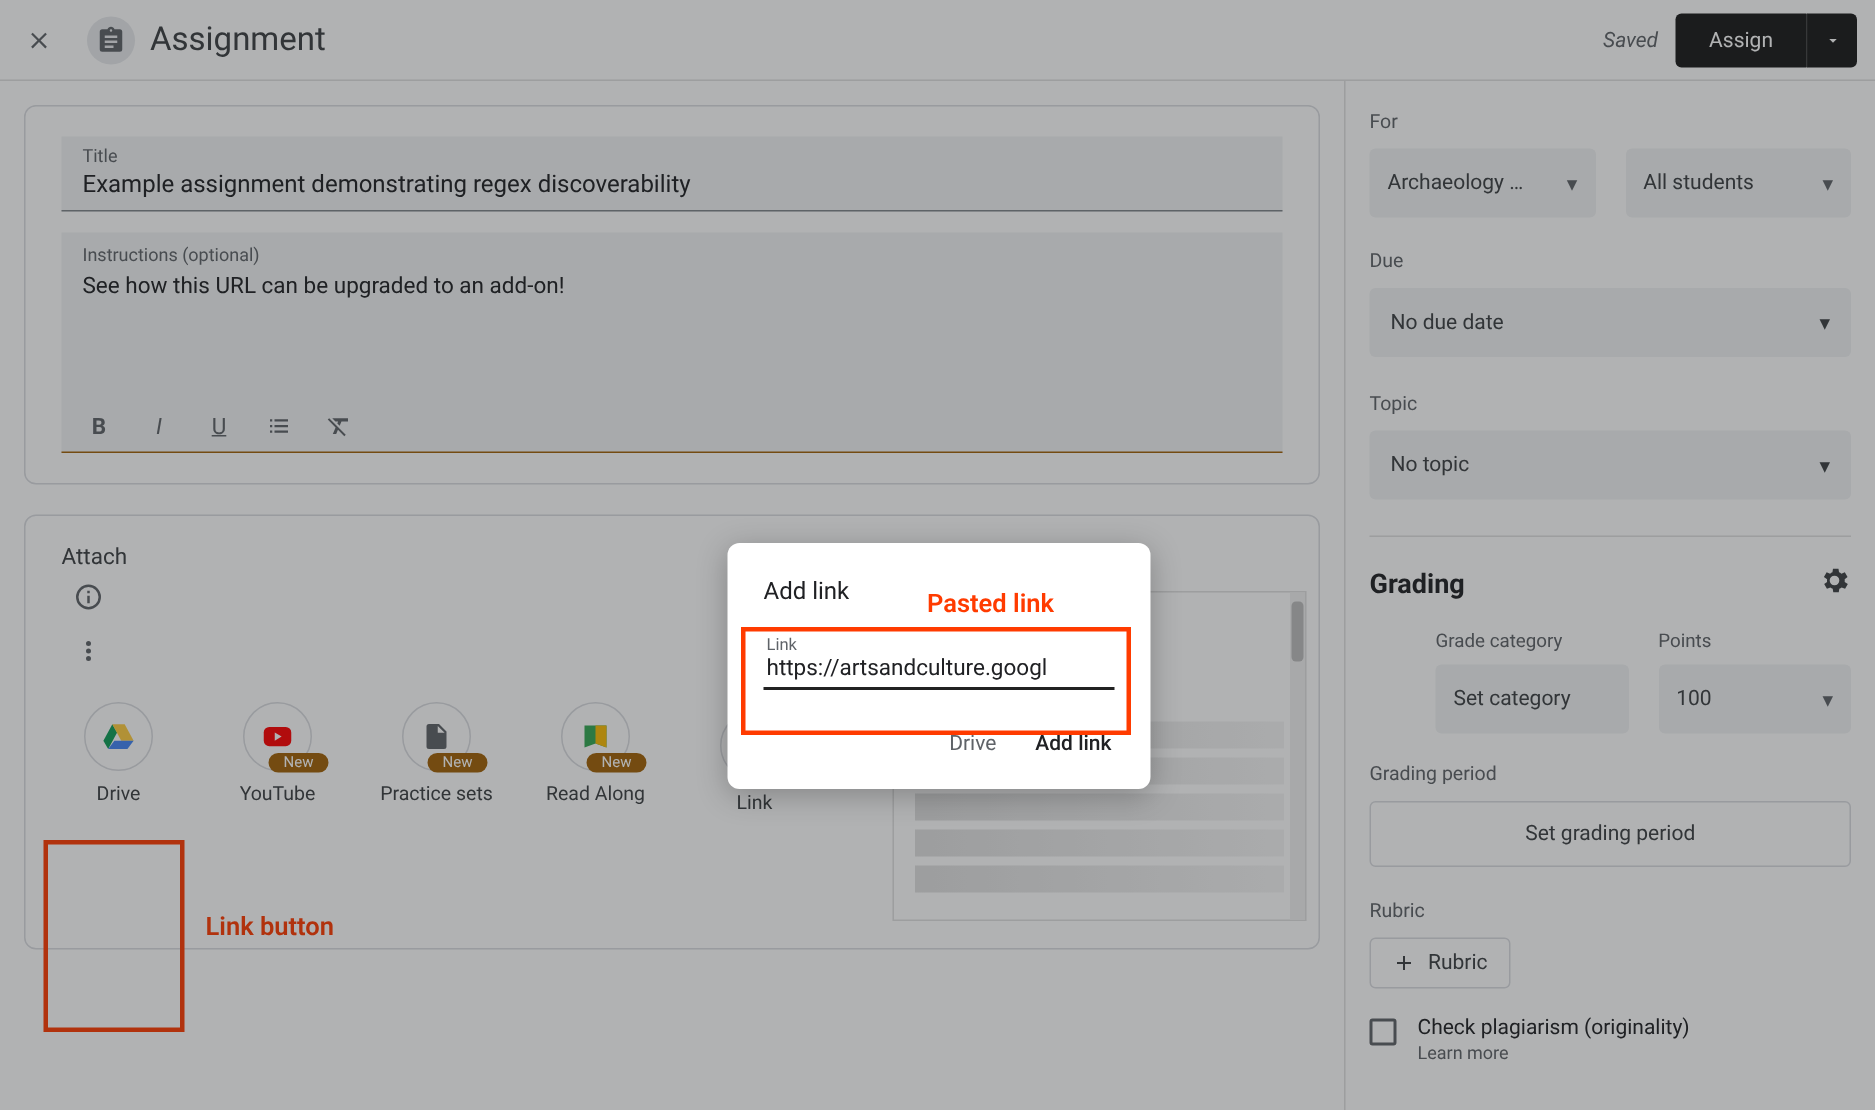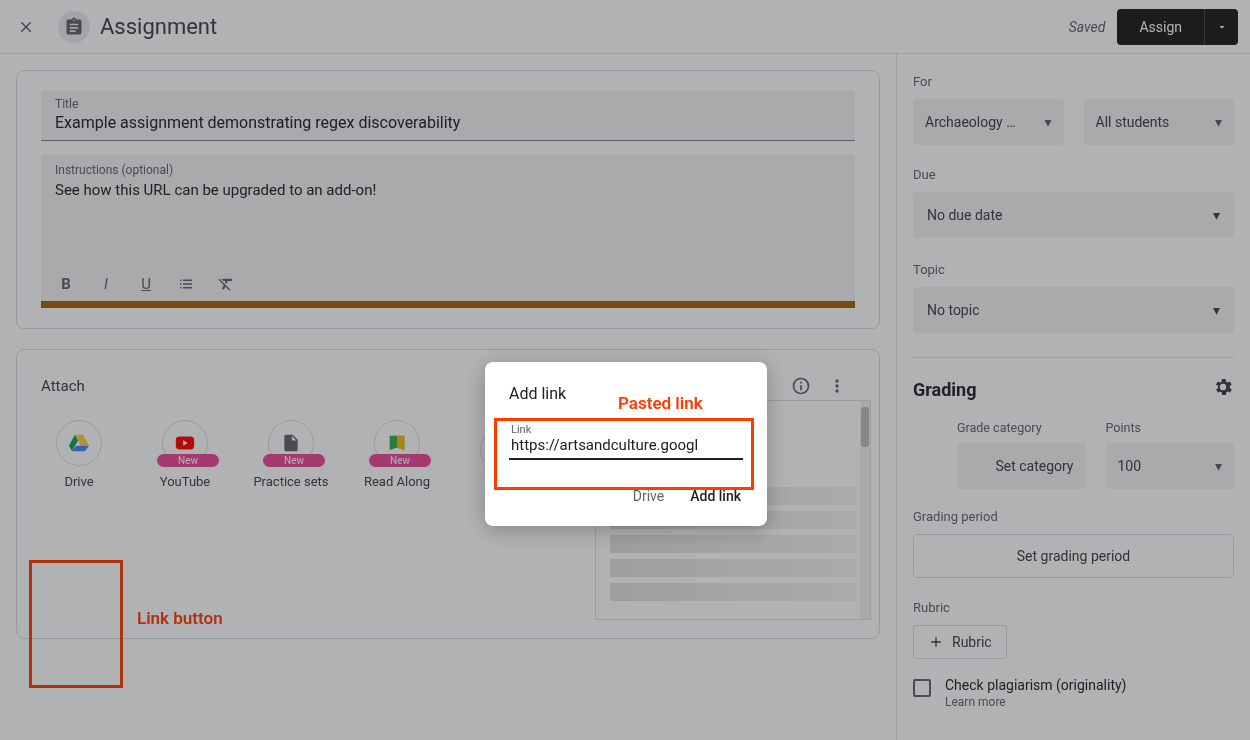--- a/index.html
+++ b/index.html
@@ -22,41 +22,41 @@
   .side-col { width: 354px; border-left:1px solid #e0e0e0; padding: 20px 16px; overflow:auto; }
 
   
   .card { border:1px solid #dadce0; border-radius:8px; background:#fff; margin-bottom:20px; }
   .card-pad { padding: 20px 24px; }
 
   
   .fld { background:#f1f3f4; border-bottom:1px solid #80868b; padding: 6px 14px 8px; margin-bottom: 14px; }
   .fld .lbl { font-size:12px; color:#5f6368; }
   .fld .val { font-size:16px; color:#202124; padding-top:2px; }
-  .instr-block { background:#f1f3f4; border-bottom:7px solid #a16207; }
+  .instr-block { background:#f1f3f4; border-bottom:1px solid #a16207; }
   .instr-head { padding: 8px 14px 0; }
   .instr-head .lbl { font-size:12px; color:#5f6368; }
   .instr-body { padding: 4px 14px 70px; font-size:15px; color:#202124; }
   .fmt-bar { display:flex; gap:18px; padding: 6px 14px 8px; color:#5f6368; }
   .fmt-bar span { cursor:pointer; font-size:15px; display:inline-flex; width:22px; justify-content:center; }
   .fmt-u { text-decoration: underline; }
   .fmt-i { font-style: italic; }
   .fmt-b { font-weight: bold; }
 
   
   .attach-card { position:relative; }
-  .attach-head { display:flex; align-items:center; padding: 18px 24px 6px; }
+  .attach-head { display:flex; padding: 18px 24px 6px; flex-direction: column; }
   .attach-head .title { font-size:15px; color:#3c4043; }
   .attach-head .sp { flex:1; }
   .attach-head .ic { width:36px; height:36px; display:flex; align-items:center; justify-content:center; color:#5f6368; cursor:pointer; border-radius:50%; }
   .attach-grid { display:flex; flex-wrap:wrap; gap: 22px 30px; padding: 10px 24px 24px; }
   .attach-item { width: 76px; display:flex; flex-direction:column; align-items:center; position:relative; cursor:pointer; }
   .att-circle { width:46px; height:46px; border:1px solid #dadce0; border-radius:50%; display:flex; align-items:center; justify-content:center; margin-bottom:8px; }
   .att-label { font-size:13px; color:#3c4043; text-align:center; line-height:1.25; }
-  .badge { position:absolute; top:34px; right:4px; background:#ec4899; color:#fff; font-size:10px; padding:1px 21px; border-radius:8px; }
+  .badge { position:absolute; top:34px; right:4px; background:#a16207; color:#fff; font-size:10px; padding:1px 10px; border-radius:8px; }
   .link-highlight { position:absolute; border:3px solid #ff3b00; pointer-events:none; }
 
   
   .preview-box { position:absolute; top:50px; right:8px; width:276px; height:220px; border:1px solid #e0e0e0; background:#fff; }
   .preview-box .row { height:18px; margin:6px 14px; background: linear-gradient(90deg,#e0e0e0,#f5f5f5); }
   .preview-box .scroll { position:absolute; top:0; right:0; width:10px; height:100%; background:#f1f1f1; }
   .preview-box .scroll .thumb { position:absolute; top:6px; left:1px; width:8px; height:40px; background:#bdbdbd; border-radius:3px; }
   .preview-box .cap { position:absolute; top:38px; left:120px; font-size:14px; color:#202124; }
 
   
@@ -66,21 +66,21 @@
   .chip.half { flex:1; min-width:0; }
   .chip .arr { color:#5f6368; }
   .wide-chip { background:#f1f3f4; border-radius:4px; height:46px; display:flex; align-items:center; justify-content:space-between; padding:0 14px; font-size:14px; color:#3c4043; margin-bottom:24px; cursor:pointer; }
   .divider { height:1px; background:#e0e0e0; margin: 6px 0 18px; }
   .grading-head { display:flex; align-items:center; justify-content:space-between; margin-bottom:18px; }
   .grading-head h3 { font-size:18px; font-weight:700; color:#202124; }
   .grading-head .gear { cursor:pointer; color:#3c4043; }
   .row-split { display:flex; gap:20px; margin-bottom:20px;margin-left:44px; }
   .col-mini { flex:1; }
   .col-mini .mlabel { font-size:12.5px; color:#5f6368; margin-bottom:8px; }
-  .col-mini .chip { width:100%; justify-content:flex-end; }
+  .col-mini .chip { width:100%; justify-content:flex-start; }
   .col-mini .chip.left { justify-content:space-between; }
   .outline-btn { width:100%; height:44px; border:1px solid #dadce0; background:#fff; border-radius:4px; font-size:14px; color:#3c4043; cursor:pointer; margin-bottom:22px; }
   .rubric-btn { display:inline-flex; align-items:center; gap:8px; border:1px solid #dadce0; border-radius:4px; padding: 8px 14px; font-size:14px; color:#3c4043; cursor:pointer; margin-bottom:18px; }
   .check-row { display:flex; align-items:flex-start; gap:14px; }
   .check-row .box { width:18px; height:18px; border:2px solid #5f6368; border-radius:2px; margin-top:2px; cursor:pointer; }
   .check-row .txt .t1 { font-size:14px; color:#202124; }
   .check-row .txt .t2 { font-size:12px; color:#5f6368; margin-top:2px; cursor:pointer; }
 
   
   .scrim { position:absolute; inset:0; background:rgba(32,33,36,0.35); }

